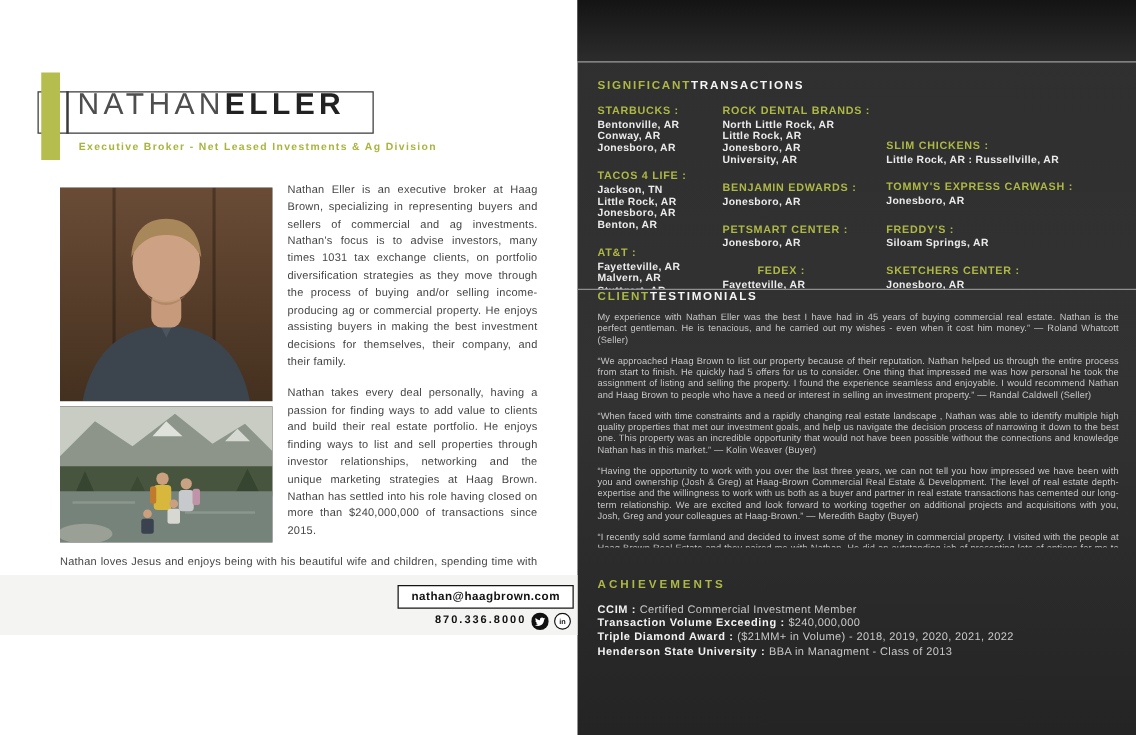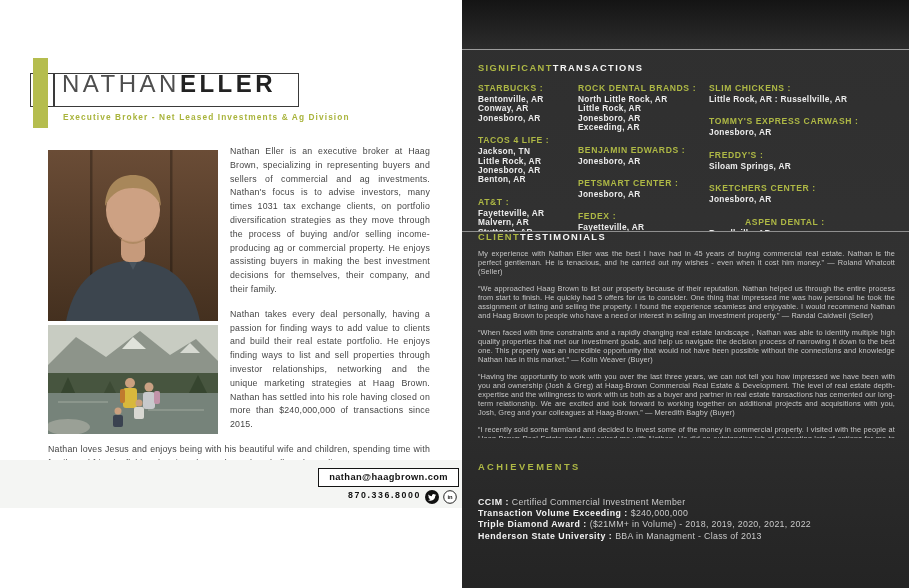--- a/index.html
+++ b/index.html
@@ -49,21 +49,21 @@
   .tx-col:nth-child(3) { left:231px; width:186px; }
   .tx-group { margin-bottom:12px; }
   .tx-brand { font-size:8.6px; font-weight:700; letter-spacing:.6px; margin-bottom:2px; white-space:nowrap; }
   .tx-city { font-size:8.3px; font-weight:600; letter-spacing:.3px; line-height:9.4px; color:#ececec; white-space:nowrap; }
 
   .sec-testimonials { top:220px; height:218px; }
   .testimonial { font-size:7.4px; line-height:9px; letter-spacing:.1px; color:#c7c7c7; text-align:justify; margin-top:8px; }
   .testimonial:first-child { margin-top:7px; }
 
   .sec-achievements { top:450px; height:138px; }
-  .ach-list { margin-top:25px; }
+  .ach-list { margin-top:10px; }
   .ach-row { font-size:8.8px; line-height:11.2px; letter-spacing:.3px; color:#c9c9c9; white-space:nowrap; }
   .ach-label { font-weight:700; color:#f2f2f2; letter-spacing:.5px; }
 </style>
 </head>
 <body>
 
 <div class="page">
 
   <div class="left-page">
 
@@ -177,38 +177,38 @@
               <div class="tx-city">Malvern, AR</div>
               <div class="tx-city">Stuttgart, AR</div>
             </div>
           </div>
           <div class="tx-col">
             <div class="tx-group">
               <div class="tx-brand" style="color: rgb(174, 184, 69);">ROCK DENTAL BRANDS :</div>
               <div class="tx-city">North Little Rock, AR</div>
               <div class="tx-city">Little Rock, AR</div>
               <div class="tx-city">Jonesboro, AR</div>
-              <div class="tx-city">Exceeding, AR</div>
+              <div class="tx-city">University, AR</div>
             </div>
             <div class="tx-group">
               <div class="tx-brand" style="color: rgb(174, 184, 69);">BENJAMIN EDWARDS :</div>
               <div class="tx-city">Jonesboro, AR</div>
             </div>
             <div class="tx-group">
               <div class="tx-brand" style="color: rgb(174, 184, 69);">PETSMART CENTER :</div>
               <div class="tx-city">Jonesboro, AR</div>
             </div>
             <div class="tx-group">
-              <div class="tx-brand" style="color: rgb(174, 184, 69);">FEDEX :</div>
+              <div class="tx-brand" style="color: rgb(174, 184, 69); margin-left: 28px;">FEDEX :</div>
               <div class="tx-city">Fayetteville, AR</div>
             </div>
           </div>
           <div class="tx-col">
             <div class="tx-group">
-              <div class="tx-brand" style="color: rgb(174, 184, 69);">SLIM CHICKENS :</div>
+              <div class="tx-brand" style="color: rgb(174, 184, 69); margin-top: 28px;">SLIM CHICKENS :</div>
               <div class="tx-city">Little Rock, AR : Russellville, AR</div>
             </div>
             <div class="tx-group">
               <div class="tx-brand" style="color: rgb(174, 184, 69);">TOMMY'S EXPRESS CARWASH :</div>
               <div class="tx-city">Jonesboro, AR</div>
             </div>
             <div class="tx-group">
               <div class="tx-brand" style="color: rgb(174, 184, 69);">FREDDY'S :</div>
               <div class="tx-city">Siloam Springs, AR</div>
             </div>

